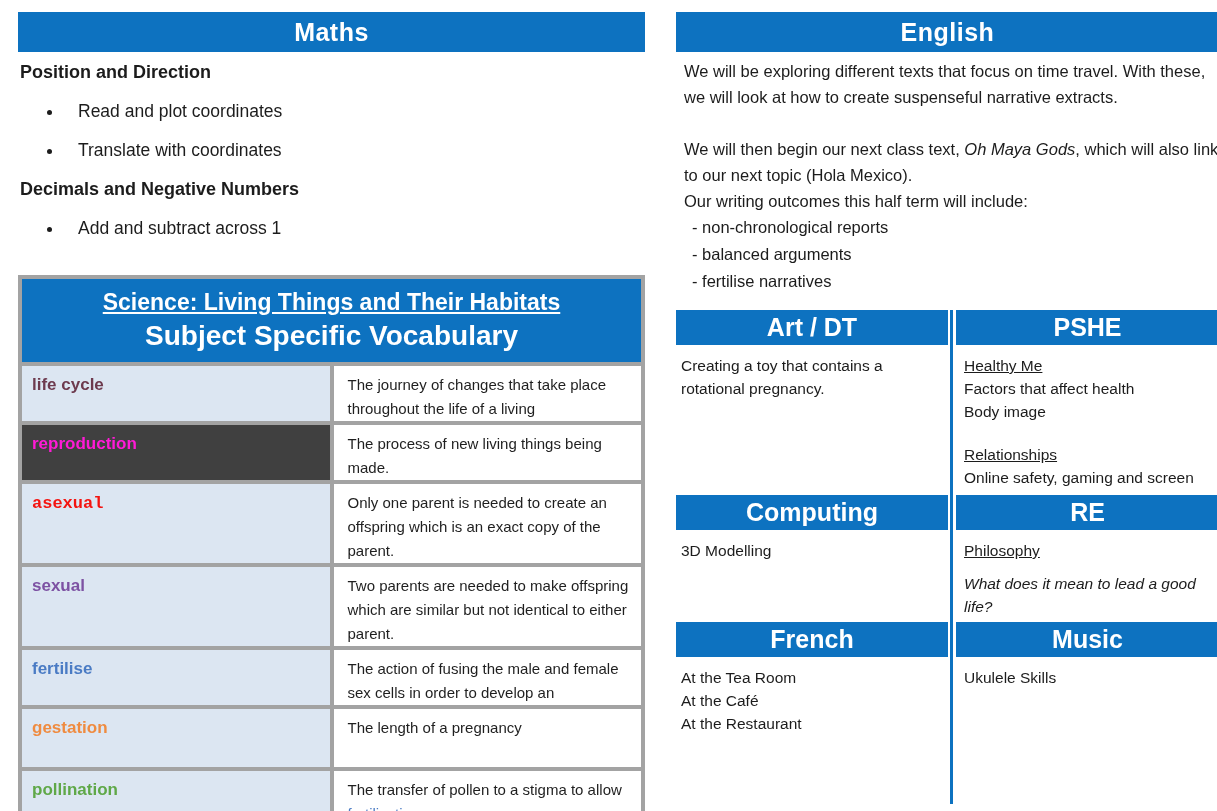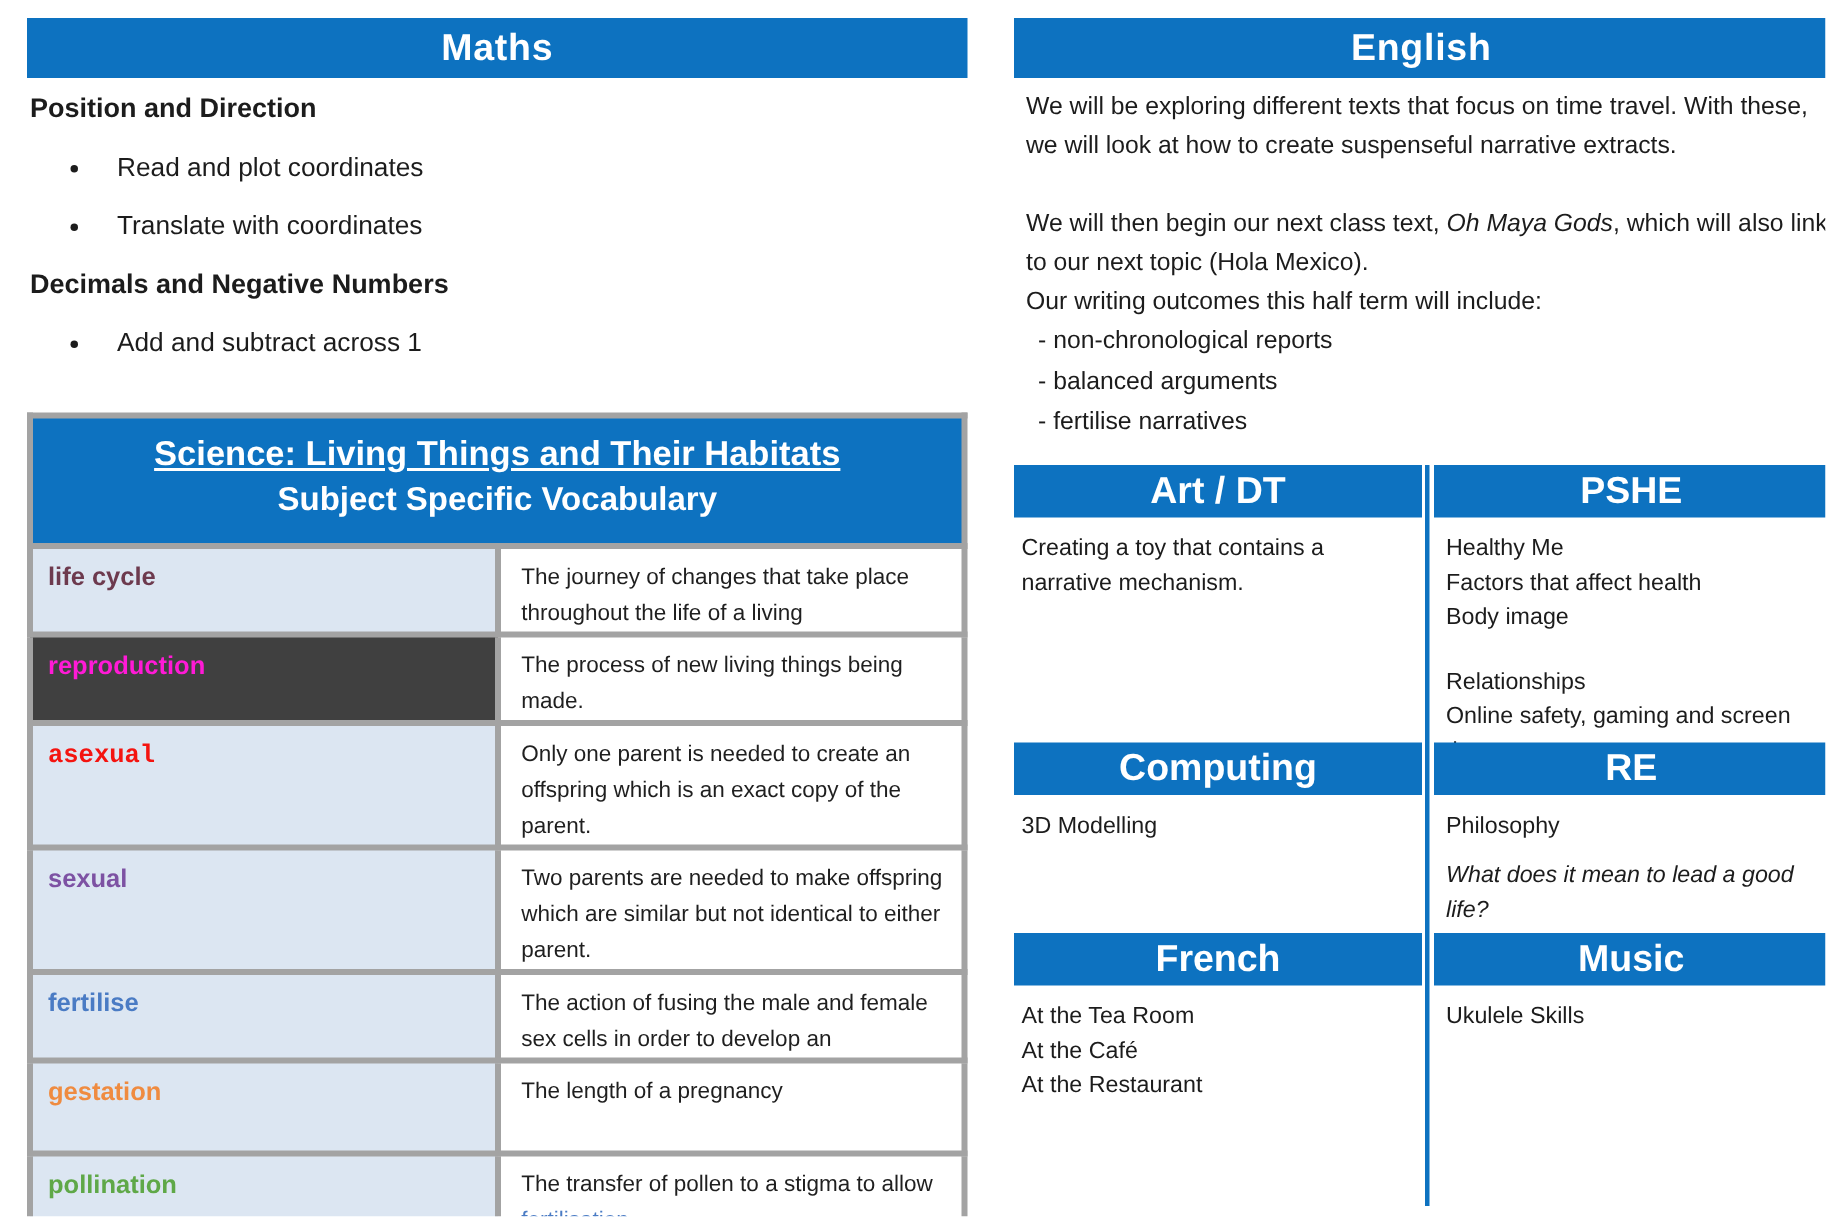--- a/index.html
+++ b/index.html
@@ -32,41 +32,41 @@
   .m-list { list-style: disc; margin: 12px 0 10px 0; padding-left: 44px; }
   .m-list li { font-size: 17.5px; margin: 18px 0; padding-left: 14px; }
 
   
   table.science { width: 627px; border-collapse: collapse; table-layout: fixed; }
   table.science td { border: 4px solid #a3a3a3; vertical-align: top; }
   td.sci-head {
     height: 75px; color: #ffffff; text-align: center; padding: 4px 0;
   }
   .sci-t1 { font-size: 23px; font-weight: bold; text-decoration: underline; margin-top: 6px; }
-  .sci-t2 { font-size: 22px; font-weight: bold; margin-top: 4px; }
+  .sci-t2 { font-size: 28px; font-weight: bold; margin-top: 4px; }
   td.word {
     width: 124px; font-size: 17px; font-weight: bold;
     padding: 9px 4px 0 10px;
   }
   td.def {
     font-size: 15px; line-height: 1.6; color: #1f1f1f;
     padding: 7px 12px 0 14px;
   }
   tr.r0 { height: 54px; } tr.r1 { height: 42px; } tr.r2 { height: 60px; }
   tr.r3 { height: 58px; } tr.r4 { height: 56px; } tr.r5 { height: 62px; }
   tr.r6 { height: 49px; }
 
   
   .eng-body { height: 258px; padding: 6px 0 0 8px; font-size: 16.5px; line-height: 26px; box-sizing: border-box; }
   .eng-body p { margin: 0; }
   .eng-gap { margin-top: 26px !important; }
   .outcome { padding-left: 8px; line-height: 27px; }
   .outcome::before { content: "-\00a0 "; }
   .italic { font-style: italic; }
-  .underline { }
+  .underline { text-decoration: underline; }
 
   
   .subgrid {
     position: relative;
     display: grid;
     grid-template-columns: 272px 263px;
     column-gap: 8px;
     grid-template-rows: 185px 127px 182px;
   }
   .vdivider { position: absolute; left: 274px; top: 0; width: 3px; height: 100%; }
@@ -158,21 +158,21 @@
         <div class="outcome">balanced arguments</div>
         <div class="outcome">fertilise narratives</div>
       </div>
     </section>
 
     <div class="subgrid">
       <div class="vdivider" style="background-color: rgb(13, 114, 192);"></div>
 
       <div>
         <div class="panel-bar" style="background-color: rgb(13, 114, 192);"><span>Art / DT</span></div>
-        <div class="panel-content">Creating a toy that contains a narrative mechanism.</div>
+        <div class="panel-content">Creating a toy that contains a rotational pregnancy.</div>
       </div>
 
       <div>
         <div class="panel-bar" style="background-color: rgb(13, 114, 192);"><span>PSHE</span></div>
         <div class="panel-content indented">
           <div class="underline">Healthy Me</div>
           <div>Factors that affect health</div>
           <div>Body image</div>
           <div class="blank-line"></div>
           <div class="underline">Relationships</div>

